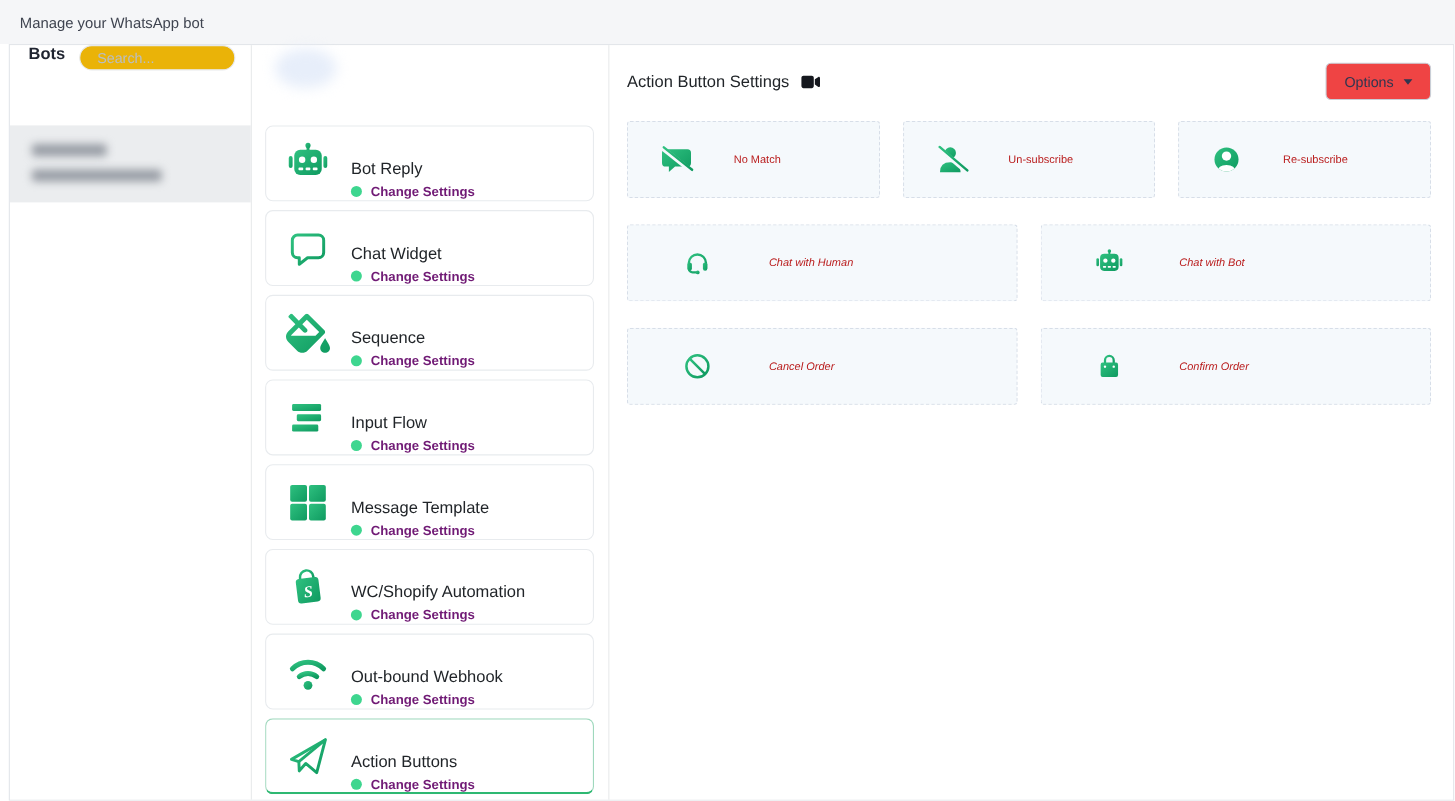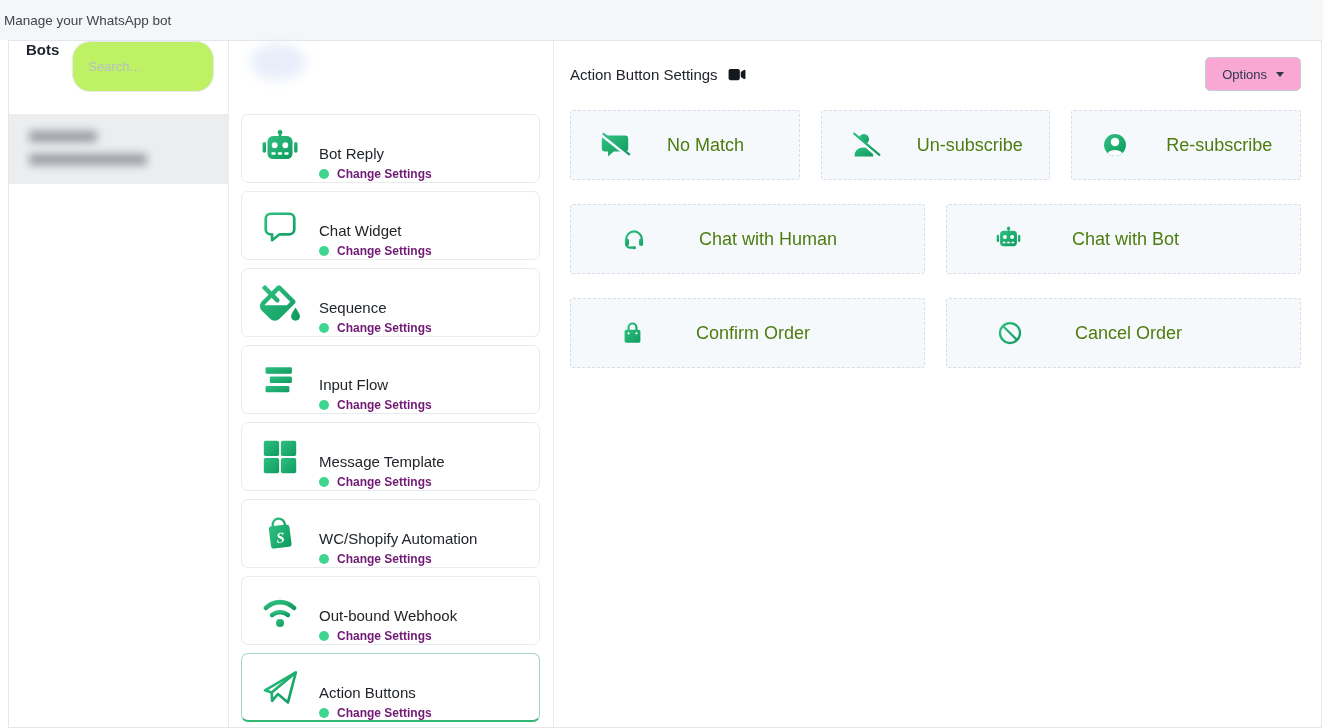--- a/index.html
+++ b/index.html
@@ -1,32 +1,32 @@
 <!DOCTYPE html>
 <html><head>
 <meta charset="utf-8">
 <style>
   * { box-sizing: border-box; margin: 0; padding: 0; }
   html,body { width:1323px; height:728px; overflow:hidden; }
   body { font-family:"Liberation Sans", sans-serif; background:#fff; }
 
   
-  .topbar { height:40px; background:#f5f6f8; display:flex; align-items:center; padding-left:4px; }
+  .topbar { height:40px; background:#f5f6f8; display:flex; align-items:center; padding-left:18px; }
   .topbar-title { font-size:13.5px; color:#3f4450; }
 
   
   .main { margin-left:8px; margin-right:1px; height:688px; background:#fff;
           border:1px solid #e3e6ea; display:flex; }
 
   
   .sidebar { width:220px; flex-shrink:0; border-right:1px solid #e8eaec; }
   .sidebar-head { height:73px; display:flex; align-items:flex-start; gap:13px; padding:0 14px 0 17px; }
   .bots-label { font-size:15px; font-weight:700; color:#1f2430; }
-  .search { flex:1; min-width:0; height:51px; border:1px solid #e7e9ec; border-radius:18px;
-            padding:0 15px; font-size:13px; color:#495057; outline:none; background:#bef264; }
+  .search { flex:1; min-width:0; height:23px; border:1px solid #e7e9ec; border-radius:18px;
+            padding:0 15px; font-size:13px; color:#495057; outline:none; background:#eab308; }
   .search::placeholder { color:#b8bec6; }
   .bot-item { height:70px; background:#ebedef; padding:17px 0 0 20px; cursor:pointer; }
   .redact { background:#979ca4; filter:blur(4px); border-radius:3px; height:11px; }
   .redact.r1 { width:68px; margin-bottom:12px; }
   .redact.r2 { width:118px; }
 
   
   .cards-col { width:325px; flex-shrink:0; border-right:1px solid #e8eaec;
                position:relative; padding:73px 13px 0 12px; }
   .blob { position:absolute; top:3px; left:21px; width:56px; height:36px;
@@ -37,31 +37,31 @@
   .card-icon { width:45px; display:flex; justify-content:center; align-items:center; }
   .card-title { font-size:15px; color:#212529; margin-bottom:5px;margin-top:29px; }
   .link-row { display:flex; align-items:center; gap:8px; }
   .dot { width:10px; height:10px; border-radius:50%; background:#3ed68f; }
   .cs-link { font-size:12px; font-weight:700; color:#701a75; text-decoration:none; cursor:pointer; }
 
   
   .panel { flex:1; padding:16px 20px 0 16px; min-width:0; }
   .panel-head { display:flex; align-items:center; height:34px; margin-bottom:19px; }
   .panel-title { font-size:15px; font-weight:400; color:#212529; margin-right:10px; }
-  .options-btn { margin-left:auto; height:34px; padding:0 16px; background:#f9a8d4;
+  .options-btn { margin-left:auto; height:34px; padding:0 16px; background:#ef4444;
                  border:1px solid #c9ced6; border-radius:5px; font-size:13px; color:#2f3650;
                  display:flex; align-items:center; gap:9px; cursor:pointer; }
   .caret { width:0; height:0; border-left:4px solid transparent; border-right:4px solid transparent;
            border-top:5px solid #2f3650; }
   .grid3 { display:grid; grid-template-columns:repeat(3,1fr); gap:21px; margin-bottom:24px; }
   .grid2 { display:grid; grid-template-columns:repeat(2,1fr); gap:21px; margin-bottom:24px; }
   .abtn { height:70px; background:#f5f9fc; border:1px dashed #d7dee8; border-radius:3px;
           display:flex; align-items:center; padding-left:28px; gap:36px; cursor:pointer; }
-  .grid2 .abtn { padding-left:48px; gap:50px; }
-  .abtn-label { font-size:18px; color:#4d7c0f; }
+  .grid2 .abtn { padding-left:48px; gap:50px;font-style:italic; }
+  .abtn-label { font-size:10px; color:#b91c1c; }
   .abtn-icon { display:flex; align-items:center; }
 </style>
 </head>
 <body>
 
 <div class="topbar">
   <span class="topbar-title">Manage your WhatsApp bot</span>
 </div>
 
 <div class="main">
@@ -398,46 +398,46 @@
           </svg>
         </span>
         <span class="abtn-label">Chat with Bot</span>
       </div>
     </div>
 
     <div class="grid2">
 
       <div class="abtn">
         <span class="abtn-icon">
+          <svg width="30" height="30" viewBox="0 0 48 48">
+              <defs>
+                <linearGradient id="g15" x1="0" y1="0" x2="1" y2="1">
+                  <stop offset="0" stop-color="#2fc180"></stop>
+                  <stop offset="1" stop-color="#0f9a60"></stop>
+                </linearGradient>
+              </defs>
+            <circle cx="24" cy="24" r="16" fill="none" stroke="url(#g15)" stroke-width="3.6"></circle>
+            <line x1="12.7" y1="12.7" x2="35.3" y2="35.3" stroke="url(#g15)" stroke-width="3.6"></line>
+          </svg>
+        </span>
+        <span class="abtn-label">Cancel Order</span>
+      </div>
+
+      <div class="abtn">
+        <span class="abtn-icon">
           <svg width="27" height="28" viewBox="0 0 44 46">
               <defs>
                 <linearGradient id="g14" x1="0" y1="0" x2="1" y2="1">
                   <stop offset="0" stop-color="#2fc180"></stop>
                   <stop offset="1" stop-color="#0f9a60"></stop>
                 </linearGradient>
               </defs>
             <path d="M15.5 20 v-6 a6.5 6.5 0 0 1 13 0 v6" fill="none" stroke="url(#g14)" stroke-width="3.4"></path>
             <rect x="9" y="17.5" width="26" height="21.5" rx="3" fill="url(#g14)"></rect>
             <circle cx="15.5" cy="23.5" r="1.8" fill="#fff"></circle>
               <circle cx="28.5" cy="23.5" r="1.8" fill="#fff"></circle>
           </svg>
         </span>
         <span class="abtn-label">Confirm Order</span>
       </div>
-
-      <div class="abtn">
-        <span class="abtn-icon">
-          <svg width="30" height="30" viewBox="0 0 48 48">
-              <defs>
-                <linearGradient id="g15" x1="0" y1="0" x2="1" y2="1">
-                  <stop offset="0" stop-color="#2fc180"></stop>
-                  <stop offset="1" stop-color="#0f9a60"></stop>
-                </linearGradient>
-              </defs>
-            <circle cx="24" cy="24" r="16" fill="none" stroke="url(#g15)" stroke-width="3.6"></circle>
-            <line x1="12.7" y1="12.7" x2="35.3" y2="35.3" stroke="url(#g15)" stroke-width="3.6"></line>
-          </svg>
-        </span>
-        <span class="abtn-label">Cancel Order</span>
-      </div>
     </div>
   </section>
 </div>
 
 </body></html>

